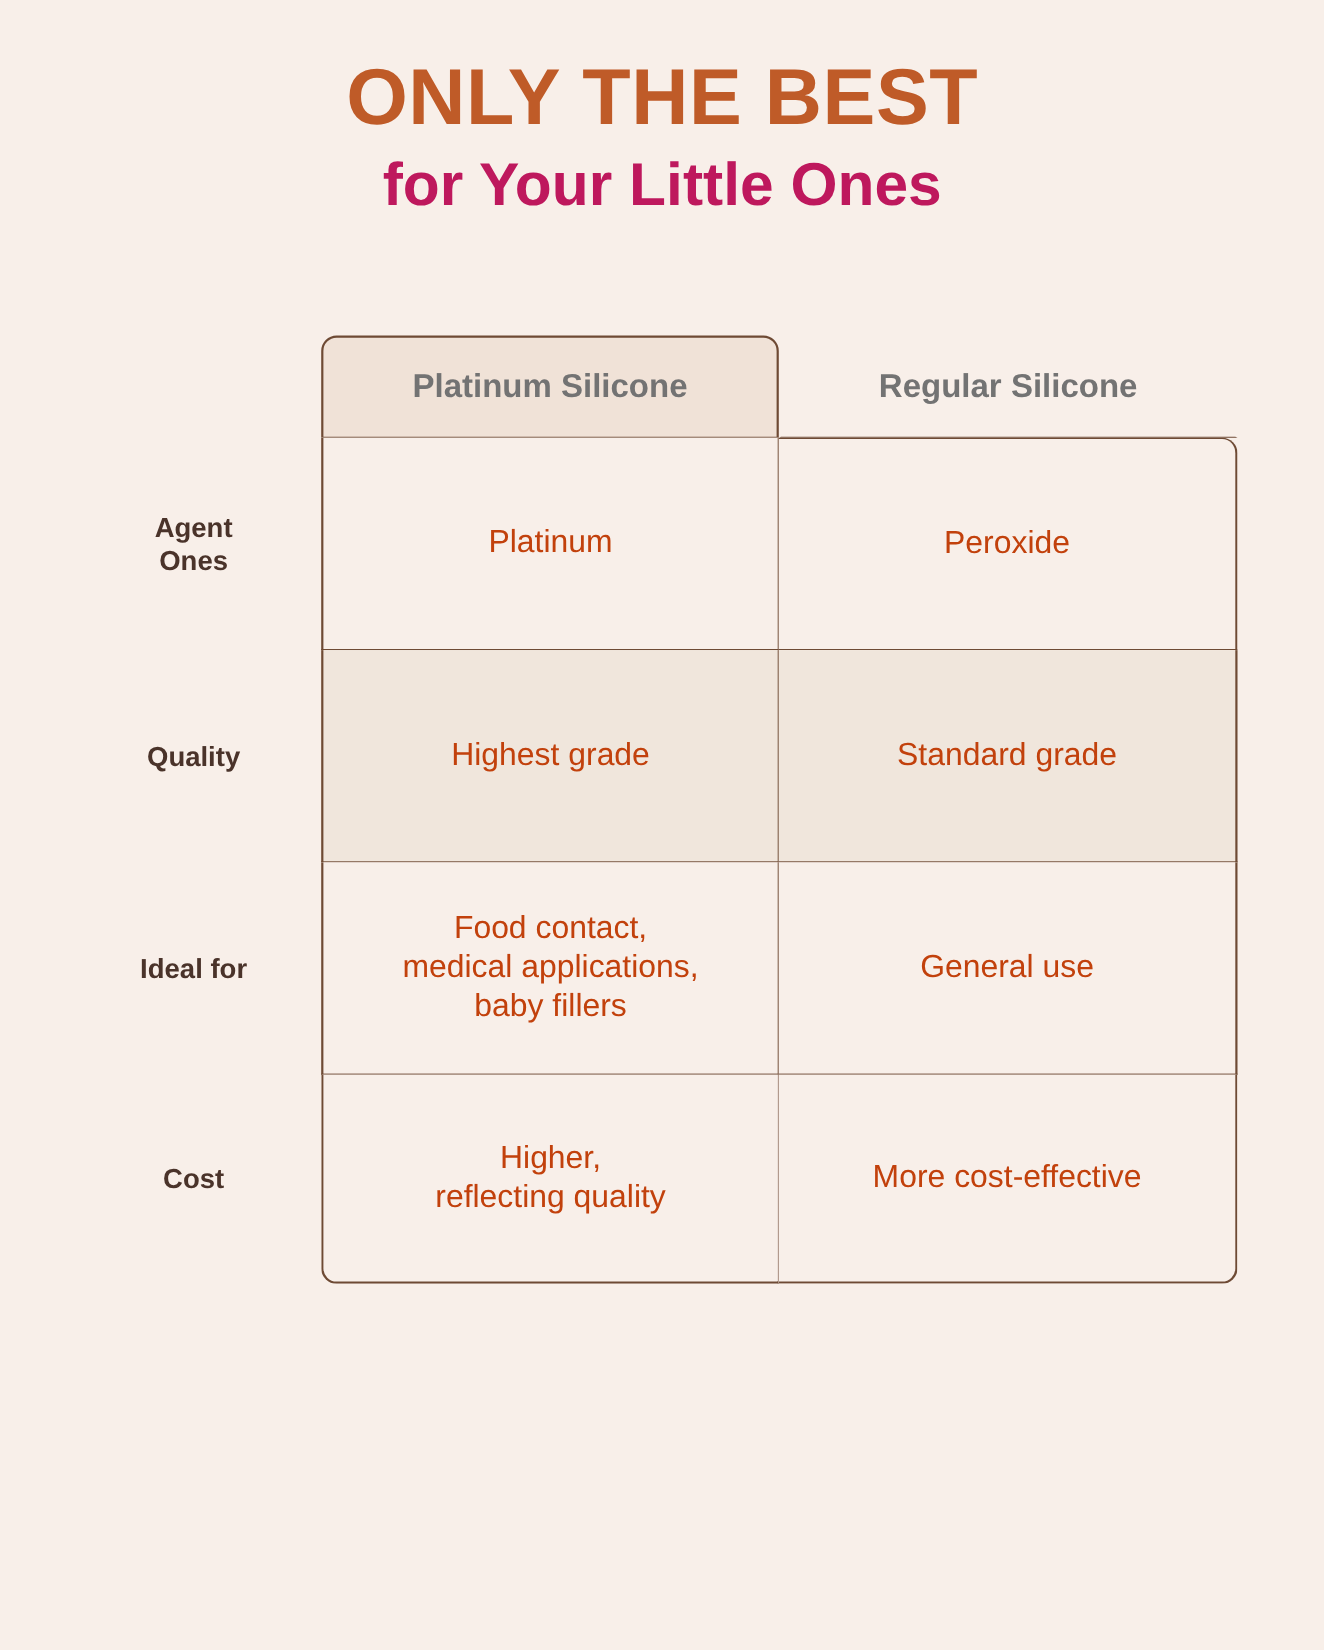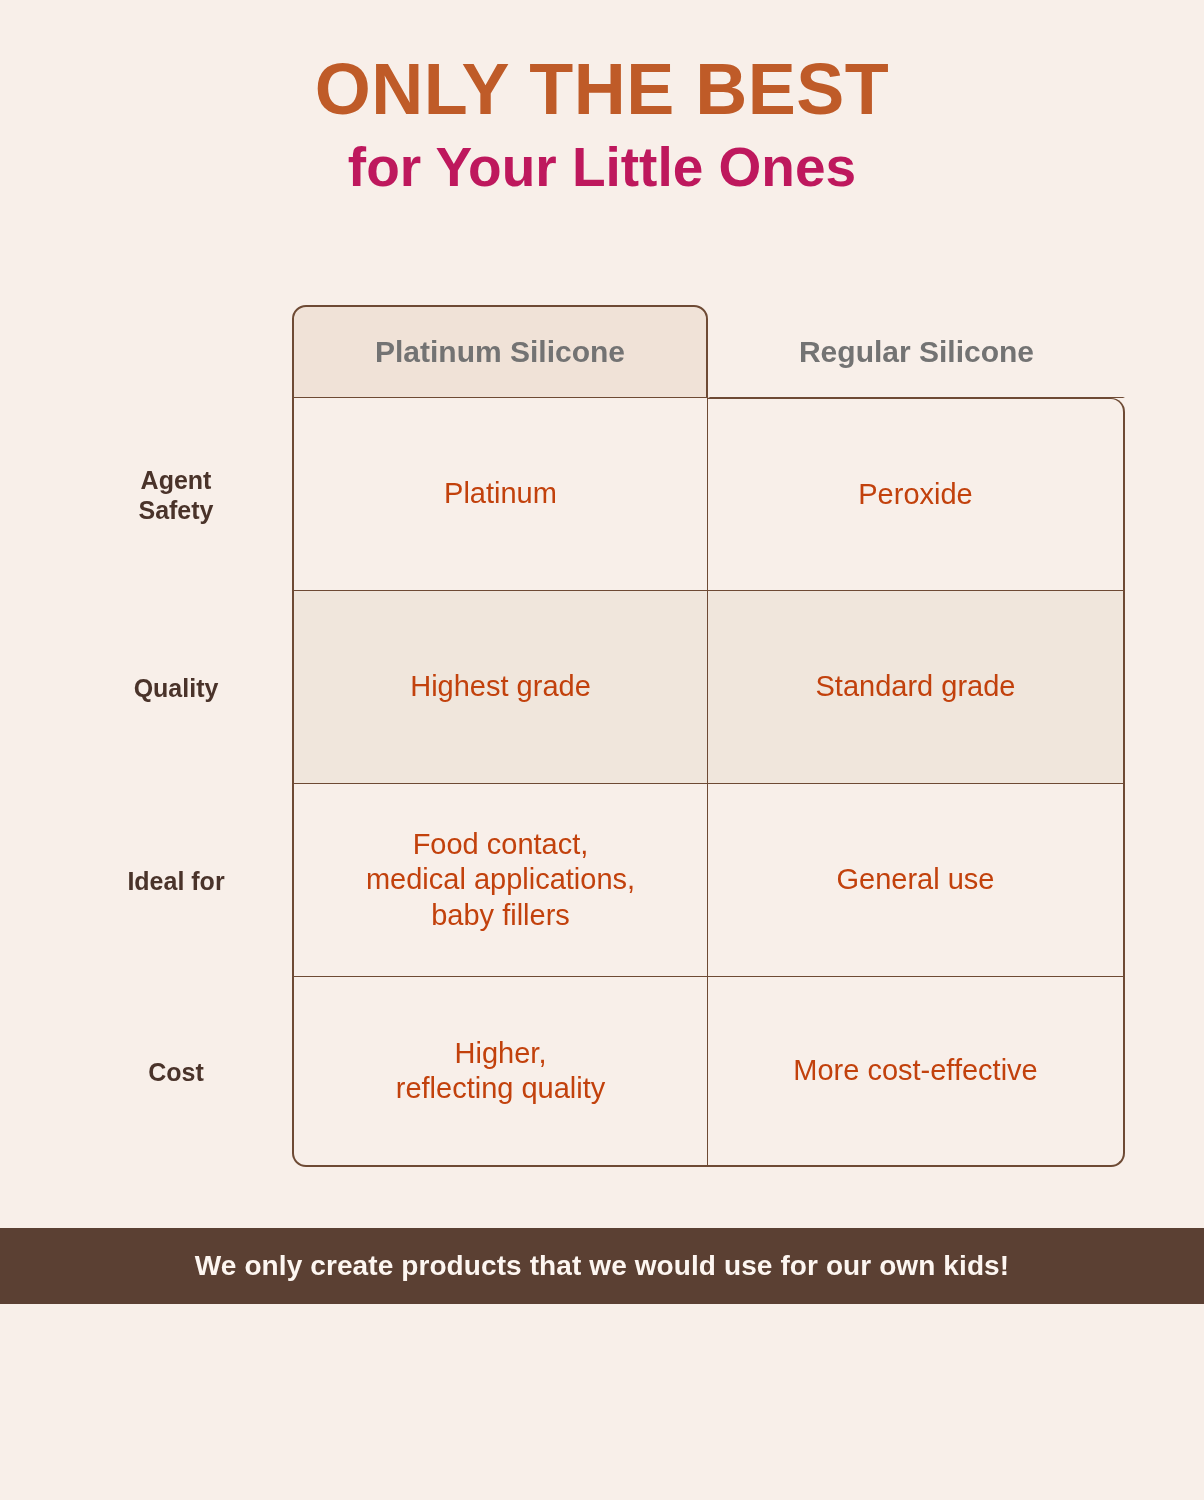--- a/index.html
+++ b/index.html
@@ -11,21 +11,21 @@
     height: 1500px;
     background: #f8efe9;
     font-family: "Liberation Sans", sans-serif;
     position: relative;
     overflow: hidden;
   }
 
   .page {
     position: relative;
     width: 1204px;
-    height: 1304px;
+    height: 1072px;
     box-sizing: border-box;
   }
 
   
   .header {
     padding-top: 52px;
     text-align: center;
   }
   .title-main {
     font-size: 72px;
@@ -167,21 +167,21 @@
           <th class="rowhead"></th>
           <th class="colhead a">Platinum Silicone</th>
           <th class="colhead b">Regular Silicone</th>
         </tr>
       </thead>
       <tbody>
 
         <tr class="first-body">
           <th class="rowhead">
             <div>Agent</div>
-            <div>Safety</div>
+            <div>Ones</div>
           </th>
           <td class="cell a" style="height:156px;">Platinum</td>
           <td class="cell b">Peroxide</td>
         </tr>
 
         <tr class="alt">
           <th class="rowhead">
             <div>Quality</div>
           </th>
           <td class="cell a" style="height:156px;">Highest grade</td>
@@ -210,17 +210,14 @@
             <div>Higher,</div>
             <div>reflecting quality</div>
           </td>
           <td class="cell b">More cost-effective</td>
         </tr>
 
       </tbody>
     </table>
   </div>
 
-  <div class="footer">
-    <span class="footer-text">We only create products that we would use for our own kids!</span>
-  </div>
 
 </div>
 
 </body></html>

